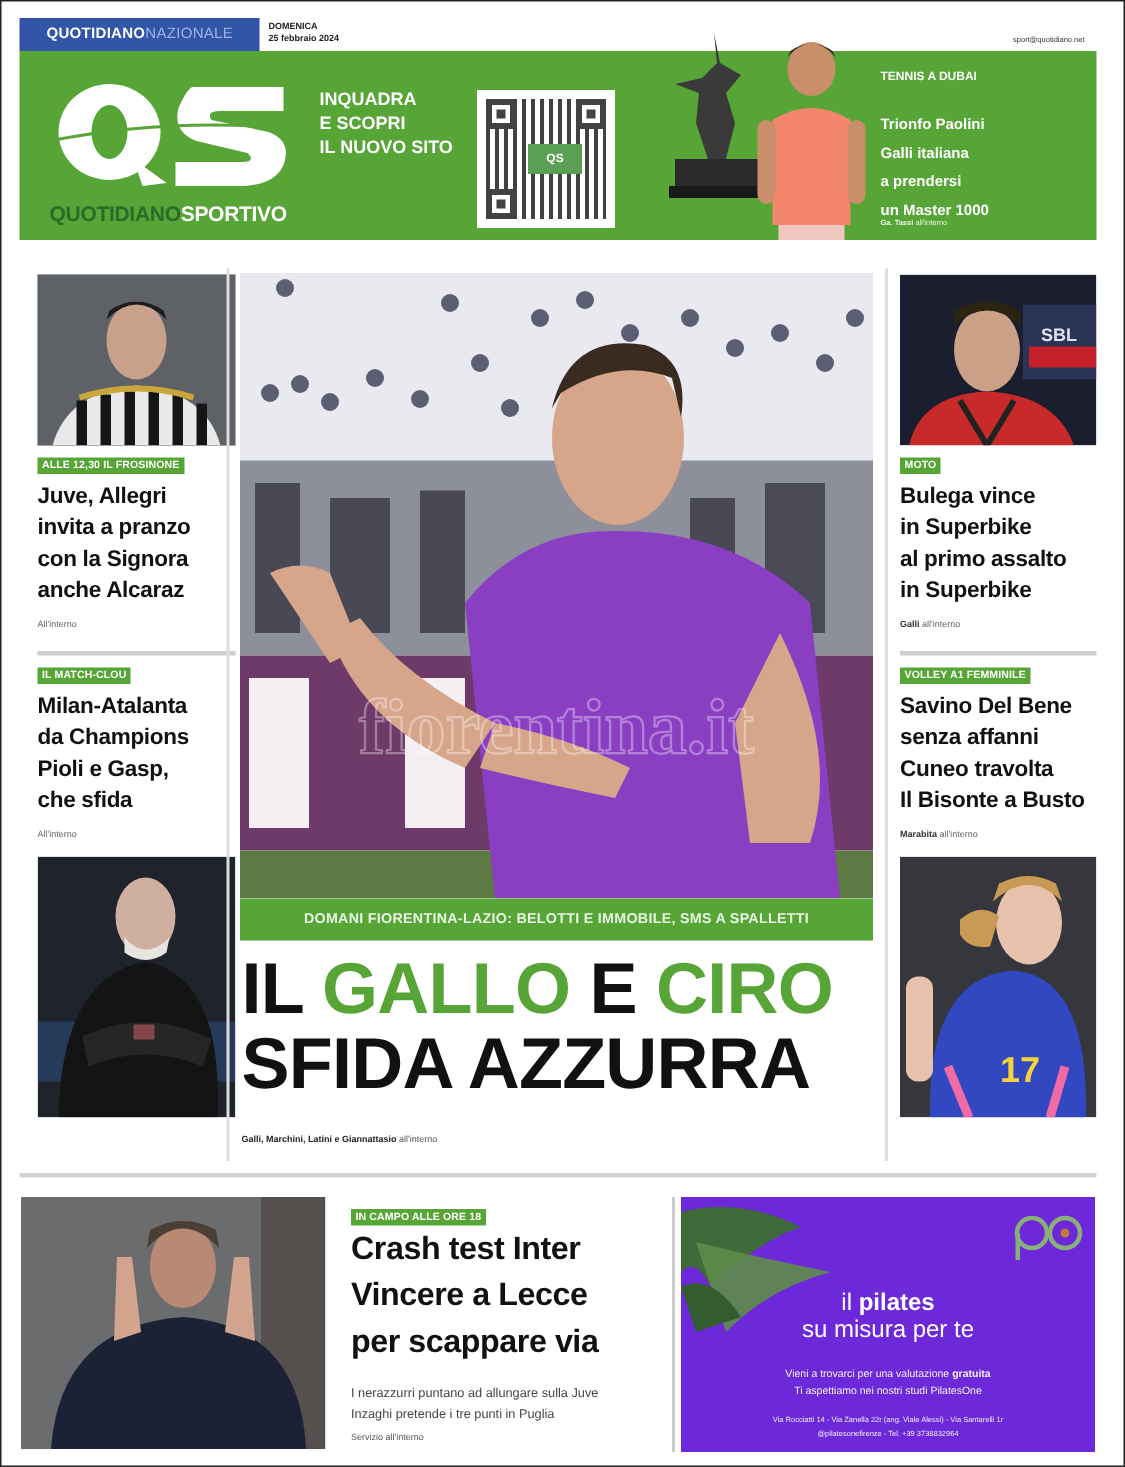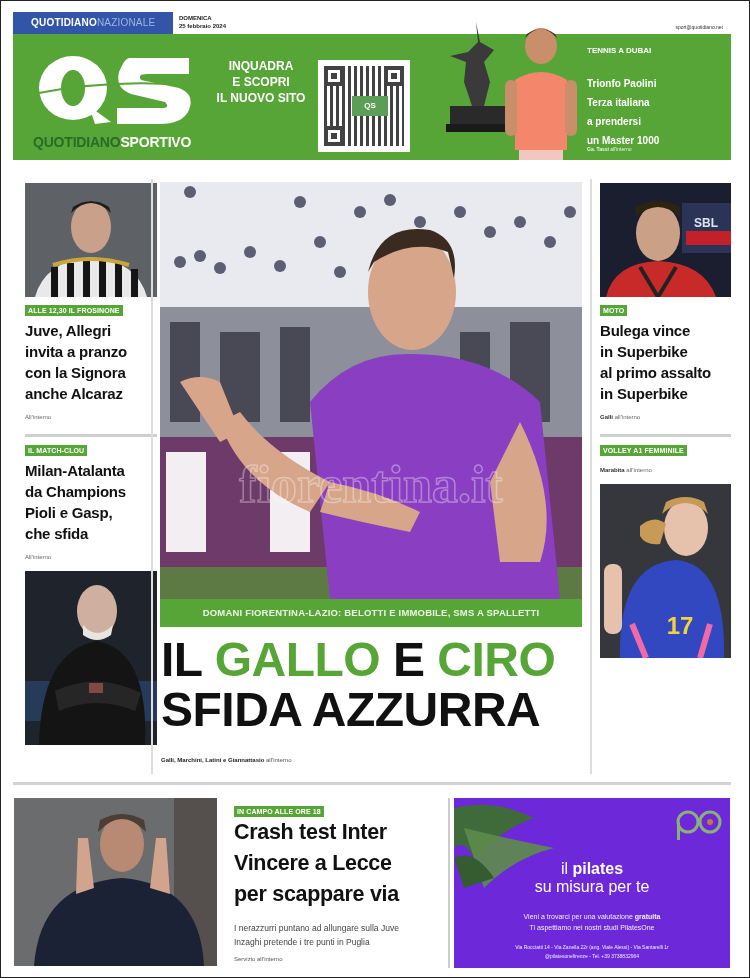--- a/index.html
+++ b/index.html
@@ -9,21 +9,21 @@
   
   .mast-top { position: absolute; left: 12px; top: 11px; width: 718px; height: 22px; }
   .qn { position: absolute; left: 0; top: 0; width: 160px; height: 22px; background: #3355a8; color: #fff; font-weight: bold; font-size: 10px; line-height: 22px; padding-left: 18px; letter-spacing: 0.2px; }
   .qn .light { color: #9fb4e6; font-weight: normal; }
   .date { position: absolute; left: 166px; top: 2px; font-size: 6px; line-height: 8px; color: #222; font-weight: bold; }
   .email { position: absolute; right: 8px; top: 12px; font-size: 5px; color: #333; }
   .green-band { position: absolute; left: 12px; top: 33px; width: 718px; height: 126px; background: #57a537; }
   .qs-logo { position: absolute; left: 16px; top: 14px; width: 170px; height: 80px; }
   .qs-sub { position: absolute; left: 20px; top: 100px; font-size: 14px; font-weight: bold; color: #2a6b2a; letter-spacing: -0.2px; }
   .qs-sub .w { color: #fff; }
-  .promo { position: absolute; left: 200px; top: 24px; width: 96px; text-align: center; color: #fff; font-weight: bold; font-size: 12px; line-height: 16px; }
+  .promo { position: absolute; left: 200px; top: 24px; width: 96px; text-align: left; color: #fff; font-weight: bold; font-size: 12px; line-height: 16px; }
   .qr { position: absolute; left: 305px; top: 26px; width: 92px; height: 92px; background: #fff; padding: 6px; }
   .qr-grid { width: 80px; height: 80px; position: relative; background:
      repeating-linear-gradient(90deg, #222 0 3px, #fff 3px 6px),
      #fff; opacity: 0.85; }
   .qr-corner { position: absolute; width: 20px; height: 20px; border: 4px solid #222; background: #fff; }
   .qr-corner::after { content: ""; position: absolute; left: 3px; top: 3px; width: 6px; height: 6px; background: #222; }
   .qr-badge { position: absolute; left: 28px; top: 30px; width: 36px; height: 20px; background: #3f8f3a; color: #fff; font-size: 8px; font-weight: bold; text-align: center; line-height: 20px; }
   .trophy { position: absolute; left: 425px; top: -12px; width: 80px; height: 120px; }
   .tennis-player { position: absolute; left: 488px; top: -10px; width: 80px; height: 136px; }
   .tennis-kicker { position: absolute; left: 574px; top: 12px; color: #fff; font-size: 8px; font-weight: bold; }
@@ -116,21 +116,21 @@
       <path d="M24 14 Q40 -4 56 14 L54 10 Q40 0 26 10 Z" fill="#3a2a20"></path>
       <path d="M14 56 Q40 40 66 56 L66 126 L14 126 Z" fill="#f4866c"></path>
       <rect x="4" y="56" width="12" height="56" rx="6" fill="#c98e6a"></rect>
       <rect x="64" y="56" width="12" height="56" rx="6" fill="#c98e6a"></rect>
       <rect x="18" y="126" width="44" height="10" fill="#f1c7c0"></rect>
     </svg>
 
     <div class="tennis-kicker">TENNIS A DUBAI</div>
     <div class="tennis-head">
       <div>Trionfo Paolini</div>
-      <div>Terza italiana</div>
+      <div>Galli italiana</div>
       <div>a prendersi</div>
       <div>un Master 1000</div>
     </div>
     <div class="tennis-by"><b>Ga. Tassi</b> <span>all'interno</span></div>
   </div>
 
   <div class="col-left">
     <div class="photo" style="width:132px;height:114px;background:#5a5e63">
       <svg width="132" height="114" viewBox="0 0 132 114">
         <rect width="132" height="114" fill="#5e6267"></rect>
@@ -253,20 +253,26 @@
     <div class="side-head">
       <div>Bulega vince</div>
       <div>in Superbike</div>
       <div>al primo assalto</div>
       <div>in Superbike</div>
     </div>
     <div class="byline"><b>Galli</b> <span>all'interno</span></div>
     <div class="hrule"></div>
 
     <div class="kicker">VOLLEY A1 FEMMINILE</div>
+    <div class="side-head">
+      <div>Savino Del Bene</div>
+      <div>senza affanni</div>
+      <div>Cuneo travolta</div>
+      <div>Il Bisonte a Busto</div>
+    </div>
     <div class="byline"><b>Marabita</b> <span>all'interno</span></div>
 
     <div class="photo" style="width:131px;height:174px;margin-top:11px;">
       <svg width="131" height="174" viewBox="0 0 131 174">
         <rect width="131" height="174" fill="#35373d"></rect>
         <ellipse cx="86" cy="44" rx="22" ry="28" fill="#e6c2ad"></ellipse>
         <path d="M62 30 Q86 8 108 30 L104 18 Q86 8 66 18 Z" fill="#c99a56"></path>
         <path d="M40 42 Q54 30 66 40 L60 60 Q46 62 40 52 Z" fill="#c99a56"></path>
         <path d="M20 174 Q18 80 76 76 Q126 80 124 174 Z" fill="#3148c0"></path>
         <path d="M32 140 L46 174 M110 140 L100 174" stroke="#f06aa6" stroke-width="6"></path>

